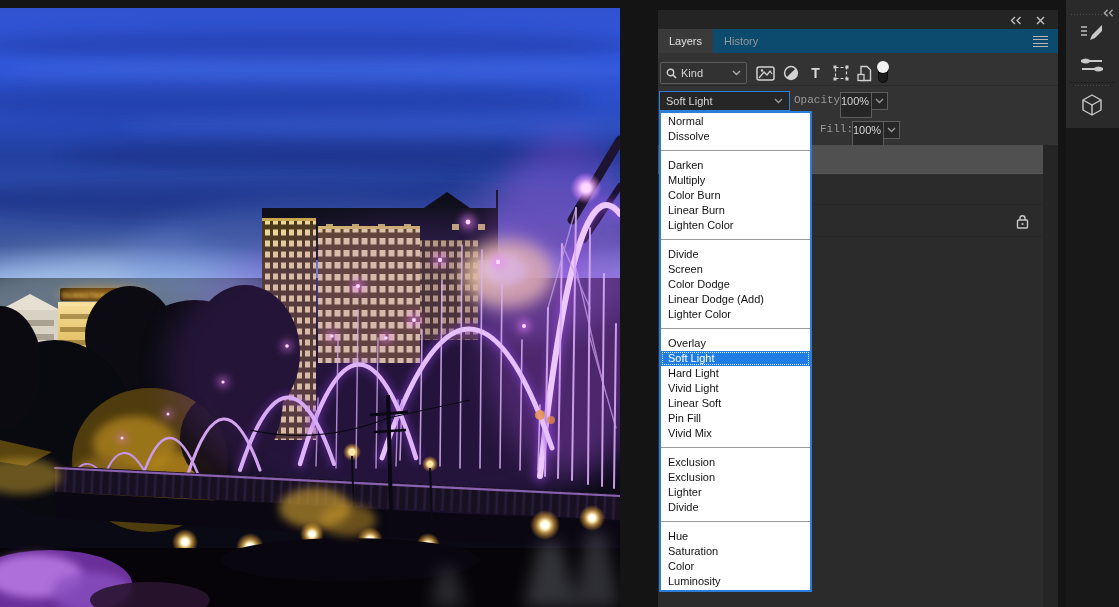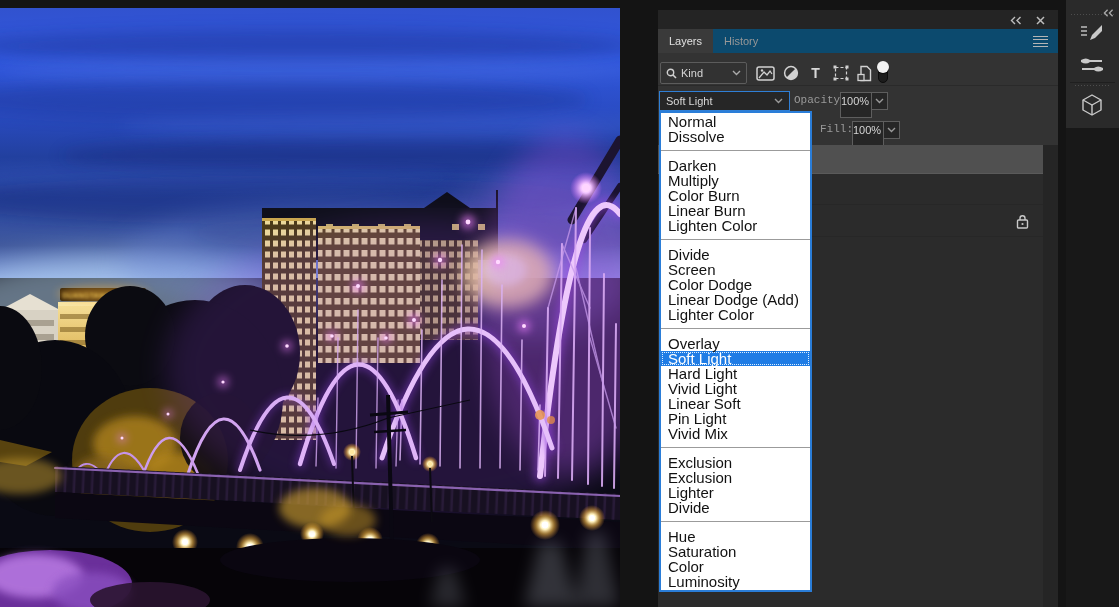--- a/index.html
+++ b/index.html
@@ -48,21 +48,21 @@
 
   .layers-list { position:absolute; left:0; top:135px; width:400px; height:462px; background:#2b2b2b; }
   .gutter { position:absolute; right:0; top:0; width:15px; height:462px; background:#252525; }
   .layer-row { position:absolute; left:0; width:385px; border-bottom:1px solid #272727; }
   .layer-row.selected { background:#505050; border-bottom:1px solid #5a5a5a; }
   .lock-badge { position:absolute; left:358px; top:9px; }
 
   
   .dd-popup { position:absolute; left:659px; top:111px; width:153px; height:481px; background:#ffffff;
     border:2px solid #2a7dd8; z-index:50; padding-top:1px; overflow:hidden; }
-  .dd-item { height:15px; line-height:15px; padding-left:7px; font-size:15px; color:#111; white-space:nowrap; }
+  .dd-item { height:15px; line-height:15px; padding-left:7px; font-size:11px; color:#111; white-space:nowrap; }
   .dd-item.sel { background:#1f7ce5; color:#fff; outline:1px dotted #dcefff; outline-offset:-2px; }
   .dd-sep { height:0; border-top:1px solid #9b9b9b; margin:6px 0 7px; }
 
   
   .dock { position:absolute; left:1066px; top:0; width:53px; height:607px; background:#181818; }
   .dock-top { position:absolute; left:0; top:0; width:53px; height:128px; background:#2a2a2a; }
   .dock-hdr { position:absolute; left:0; top:0; width:53px; height:12px; background:#2a2a2a; }
   .dock-collapse { position:absolute; right:5px; top:3px; }
   .grip { height:4px; margin:2px 4px 0 4px;
     background-image:radial-gradient(circle, #4d4d4d 34%, transparent 36%);
@@ -496,21 +496,21 @@
       <div class="dd-item">Screen</div>
       <div class="dd-item">Color Dodge</div>
       <div class="dd-item">Linear Dodge (Add)</div>
       <div class="dd-item">Lighter Color</div>
       <div class="dd-sep"></div>
       <div class="dd-item">Overlay</div>
       <div class="dd-item sel">Soft Light</div>
       <div class="dd-item">Hard Light</div>
       <div class="dd-item">Vivid Light</div>
       <div class="dd-item">Linear Soft</div>
-      <div class="dd-item">Pin Light</div>
+      <div class="dd-item">Pin Fill</div>
       <div class="dd-item">Vivid Mix</div>
       <div class="dd-sep"></div>
       <div class="dd-item">Exclusion</div>
       <div class="dd-item">Exclusion</div>
       <div class="dd-item">Lighter</div>
       <div class="dd-item">Divide</div>
       <div class="dd-sep"></div>
       <div class="dd-item">Hue</div>
       <div class="dd-item">Saturation</div>
       <div class="dd-item">Color</div>

